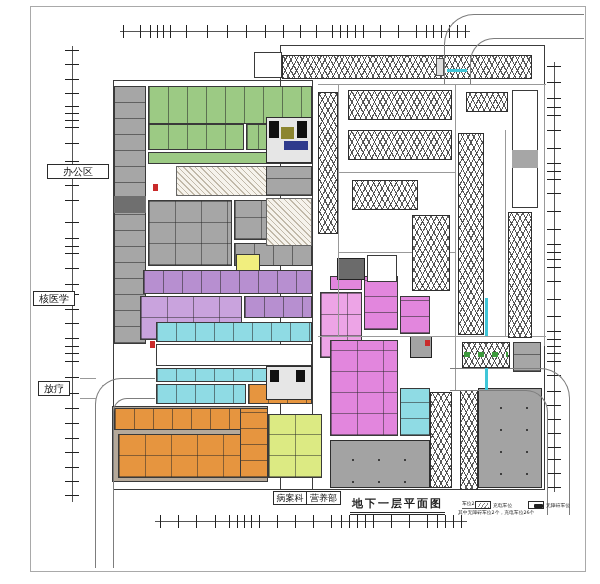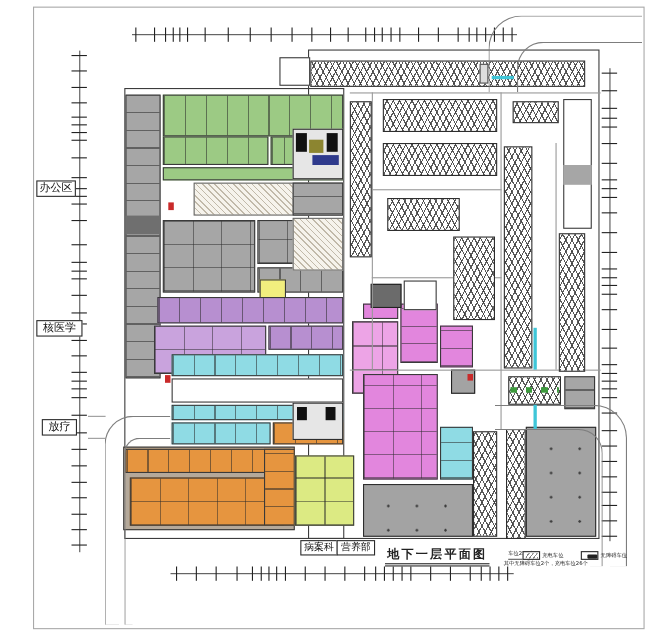--- a/index.html
+++ b/index.html
@@ -164,21 +164,21 @@
       <div class="abs" style="left: 547px; top: 391px; width: 14px; height: 1px; background: rgb(34, 34, 34);"></div>
       <div class="abs" style="left: 547px; top: 405px; width: 14px; height: 1px; background: rgb(34, 34, 34);"></div>
       <div class="abs" style="left: 547px; top: 419px; width: 14px; height: 1px; background: rgb(34, 34, 34);"></div>
       <div class="abs" style="left: 547px; top: 433px; width: 14px; height: 1px; background: rgb(34, 34, 34);"></div>
       <div class="abs" style="left: 547px; top: 447px; width: 14px; height: 1px; background: rgb(34, 34, 34);"></div>
       <div class="abs" style="left: 547px; top: 459px; width: 14px; height: 1px; background: rgb(34, 34, 34);"></div>
       <div class="abs" style="left: 547px; top: 473px; width: 14px; height: 1px; background: rgb(34, 34, 34);"></div>
       <div class="abs" style="left: 547px; top: 487px; width: 14px; height: 1px; background: rgb(34, 34, 34);"></div>
     </div>
 
-  <div class="abs lbl" style="left:33px;top:164px;width:36px;height:15px">办公区</div>
+  <div class="abs lbl" style="left:47px;top:164px;width:62px;height:15px">办公区</div>
   <div class="abs lbl" style="left:33px;top:291px;width:42px;height:15px">核医学</div>
   <div class="abs lbl" style="left:38px;top:381px;width:32px;height:15px">放疗</div>
 
   <div class="abs lbl" style="left:273px;top:491px;width:34px;height:14px;font-size:9px">病案科</div>
   <div class="abs lbl" style="left:306px;top:491px;width:35px;height:14px;font-size:9px">营养部</div>
 
   <div class="abs wall" style="left:113px;top:80px;width:200px;height:410px"></div>
   <div class="abs wall" style="left:280px;top:45px;width:265px;height:445px"></div>
 
   <div class="abs rooms-h" style="left: 114px; top: 86px; width: 32px; height: 258px; background-color: rgb(166, 166, 166);"></div>

